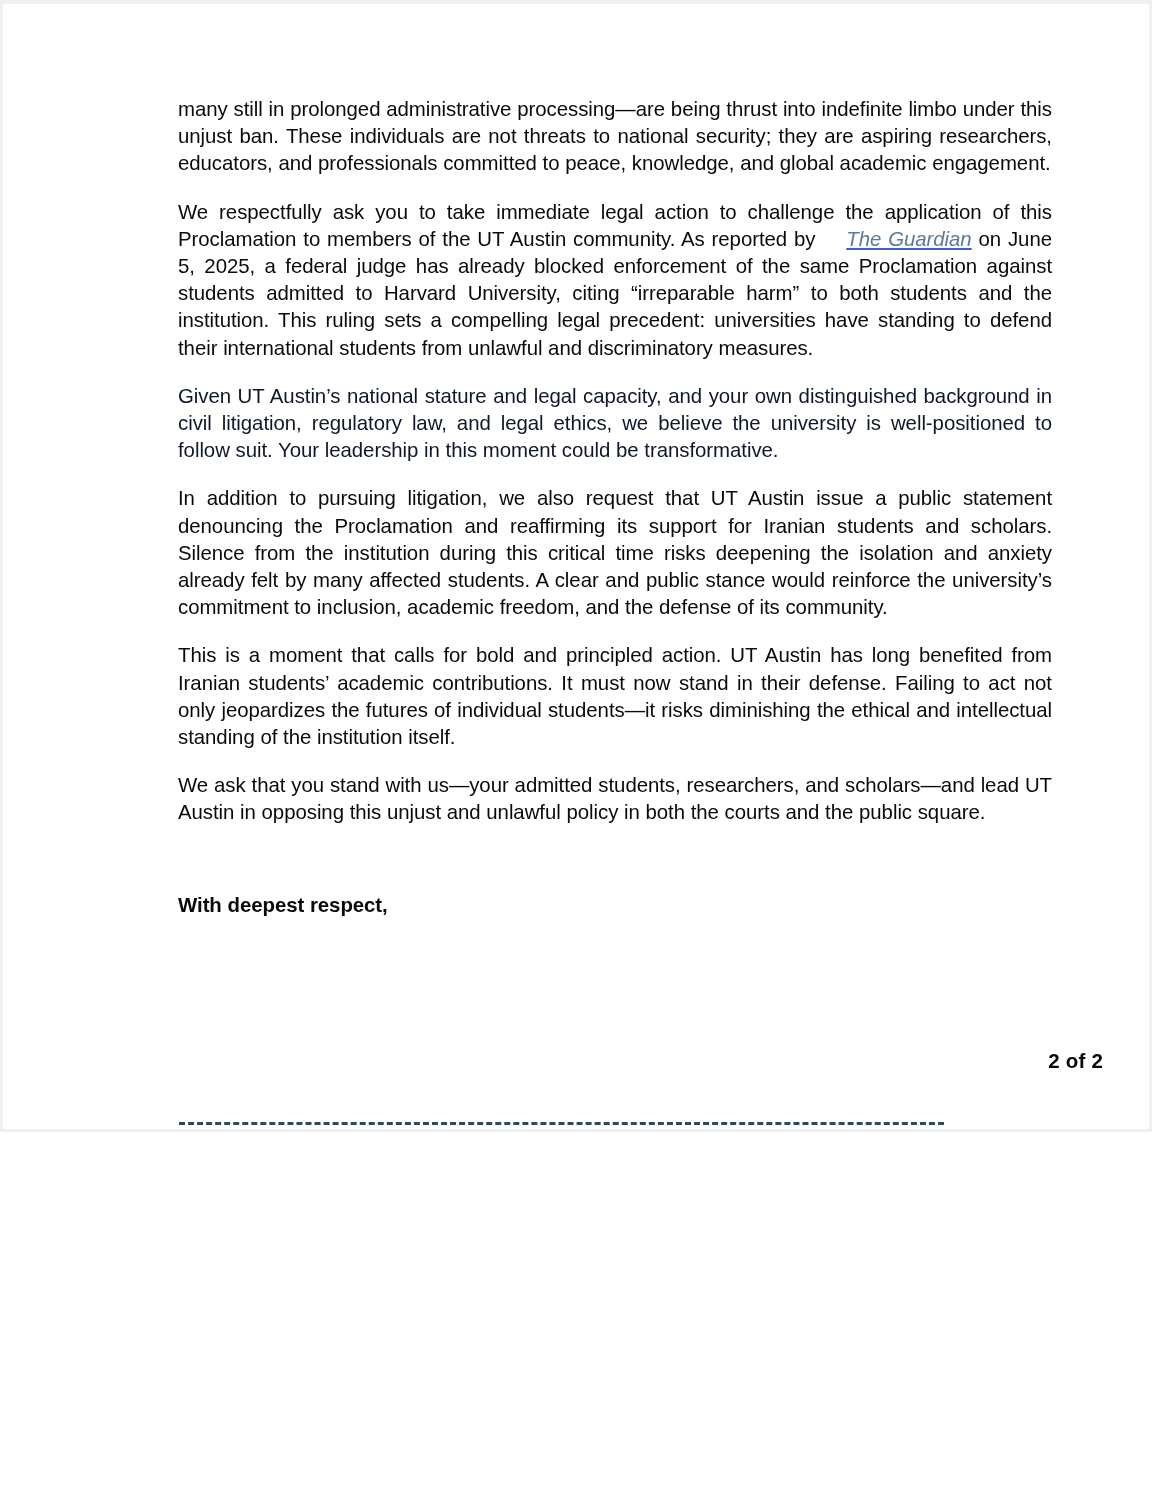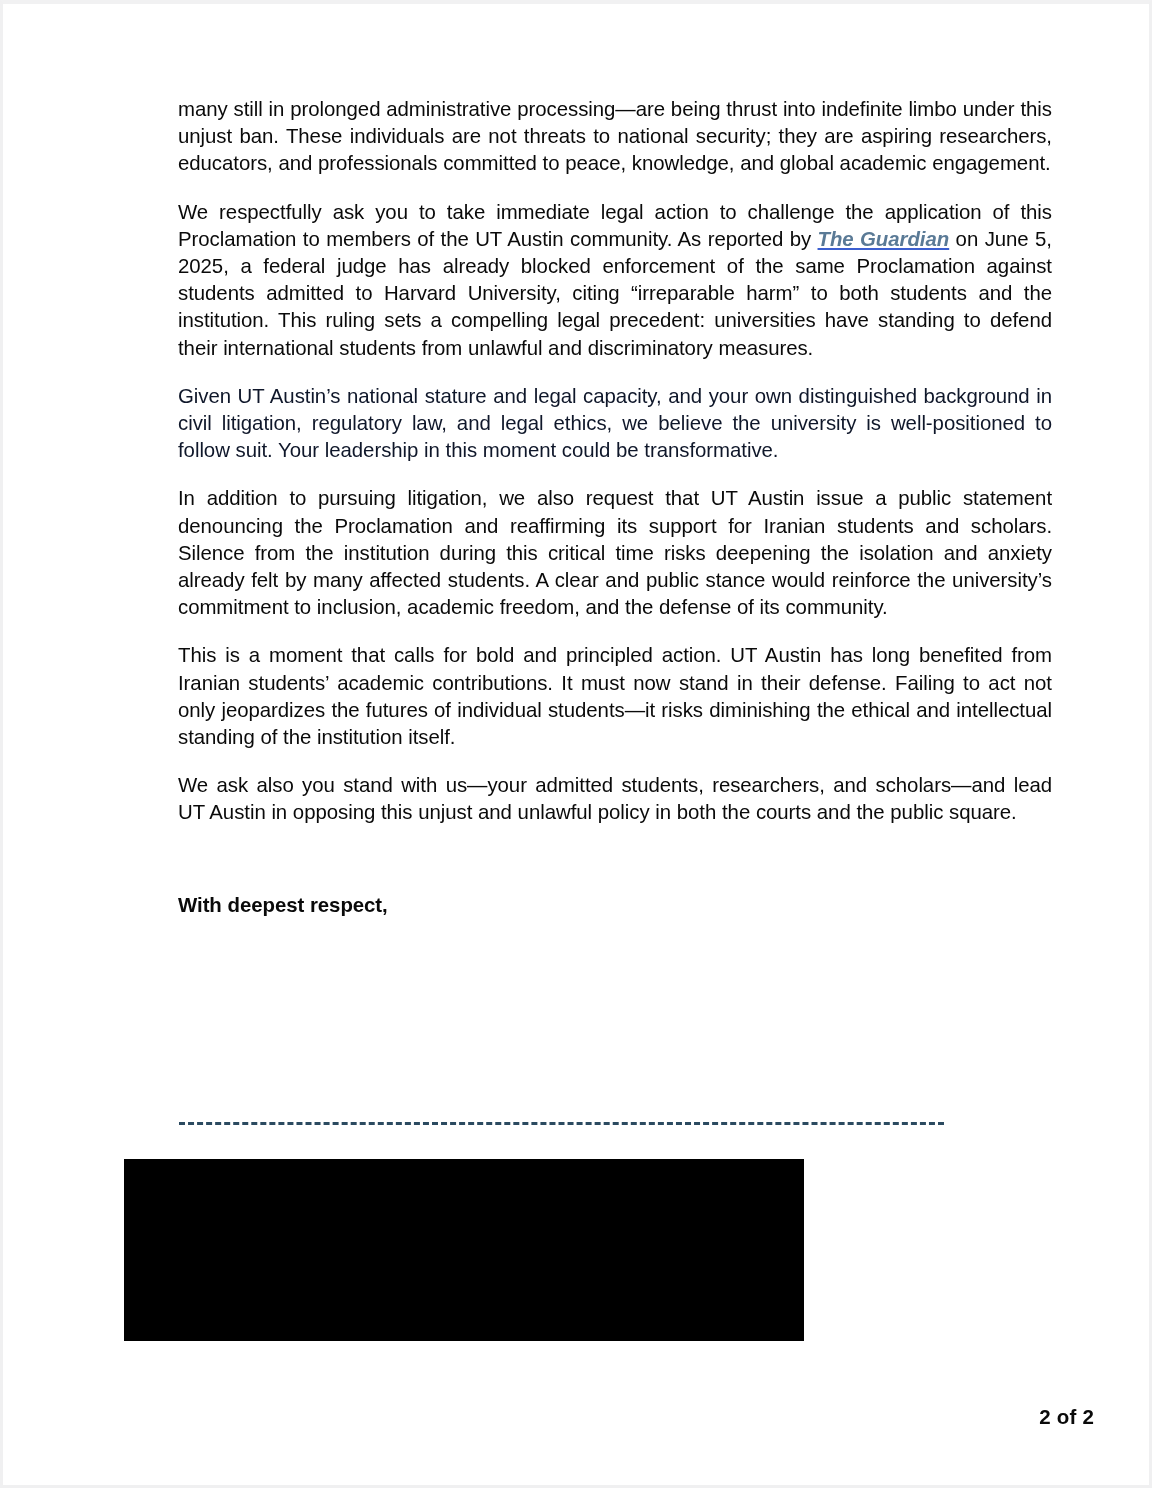--- a/index.html
+++ b/index.html
@@ -10,21 +10,21 @@
   body {
     width: 1152px;
     height: 1488px;
     font-family: "Liberation Sans", sans-serif;
     -webkit-font-smoothing: antialiased;
   }
 
   .page {
     position: relative;
     width: 1152px;
-    height: 1488px;
+    height: 1132px;
     background: #ffffff;
     box-sizing: border-box;
     border-left: 3px solid #f0f0f1;
     border-right: 3px solid #f0f0f1;
     border-top: 4px solid #f1f1f2;
     border-bottom: 3px solid #f0f0f1;
     overflow: hidden;
   }
 
   .content {
@@ -49,26 +49,27 @@
     color: #0f172a;
   }
 
   p.para:last-child {
     margin-bottom: 0;
     font-weight: bold;
   }
 
   .link {
     color: #5a7a96;
-    font-weight: bold;
+    font-weight: normal;
     font-style: italic;
     text-decoration: underline;
     text-decoration-color: #3c5fd0;
     text-underline-offset: 2px;
     text-decoration-thickness: 2px;
+    margin-left: 24px;
   }
 
   .gap-after-closing {
     height: 44px;
   }
 
   .divider {
     position: absolute;
     left: 176px;
     top: 1118px;
@@ -81,21 +82,21 @@
     position: absolute;
     left: 121px;
     top: 1155px;
     width: 680px;
     height: 182px;
     background: #000000;
   }
 
   .page-footer {
     position: absolute;
-    right: 55px;
+    right: 46px;
     bottom: 56px;
     font-size: 20.5px;
     font-weight: bold;
     color: #0a0a0a;
     letter-spacing: 0.2px;
   }
 </style>
 </head>
 <body>
 
@@ -106,21 +107,21 @@
     <p class="para">many still in prolonged administrative processing—are being thrust into indefinite limbo under this unjust ban. These individuals are not threats to national security; they are aspiring researchers, educators, and professionals committed to peace, knowledge, and global academic engagement.</p>
 
     <p class="para"><span>We respectfully ask you to take immediate legal action to challenge the application of this Proclamation to members of the UT Austin community. As reported by </span><a class="link" href="#">The Guardian</a><span> on June 5, 2025, a federal judge has already blocked enforcement of the same Proclamation against students admitted to Harvard University, citing “irreparable harm” to both students and the institution. This ruling sets a compelling legal precedent: universities have standing to defend their international students from unlawful and discriminatory measures.</span></p>
 
     <p class="para muted">Given UT Austin’s national stature and legal capacity, and your own distinguished background in civil litigation, regulatory law, and legal ethics, we believe the university is well-positioned to follow suit. Your leadership in this moment could be transformative.</p>
 
     <p class="para">In addition to pursuing litigation, we also request that UT Austin issue a public statement denouncing the Proclamation and reaffirming its support for Iranian students and scholars. Silence from the institution during this critical time risks deepening the isolation and anxiety already felt by many affected students. A clear and public stance would reinforce the university’s commitment to inclusion, academic freedom, and the defense of its community.</p>
 
     <p class="para">This is a moment that calls for bold and principled action. UT Austin has long benefited from Iranian students’ academic contributions. It must now stand in their defense. Failing to act not only jeopardizes the futures of individual students—it risks diminishing the ethical and intellectual standing of the institution itself.</p>
 
-    <p class="para">We ask also you stand with us—your admitted students, researchers, and scholars—and lead UT Austin in opposing this unjust and unlawful policy in both the courts and the public square.</p>
+    <p class="para">We ask that you stand with us—your admitted students, researchers, and scholars—and lead UT Austin in opposing this unjust and unlawful policy in both the courts and the public square.</p>
 
     <div class="gap-after-closing"></div>
 
     <p class="para">With deepest respect,</p>
 
   </div>
 
   <div class="divider"></div>
 
   <div class="redaction-block"></div>

